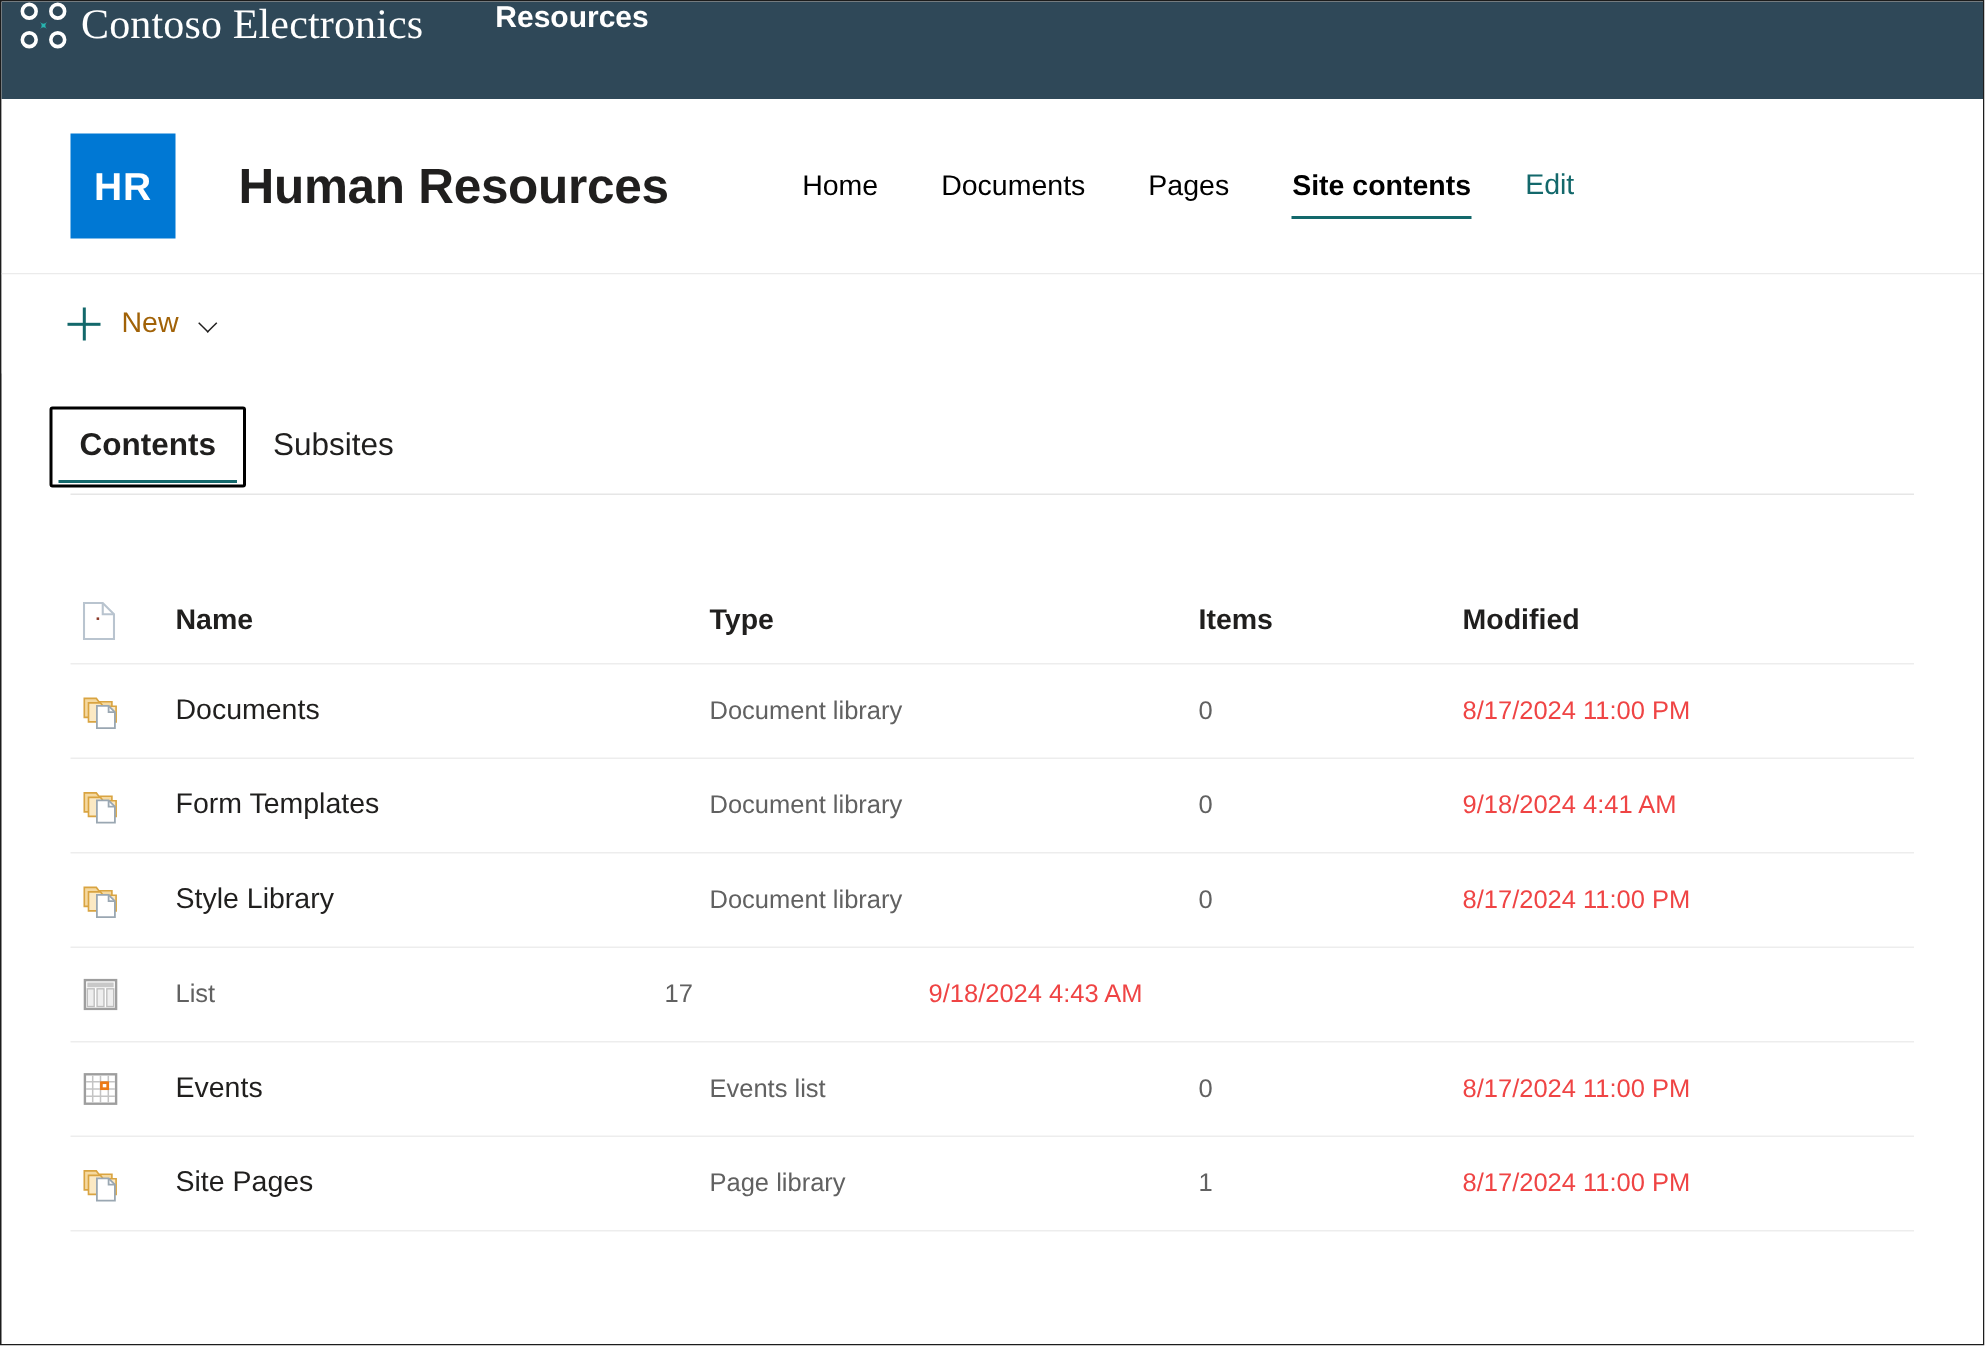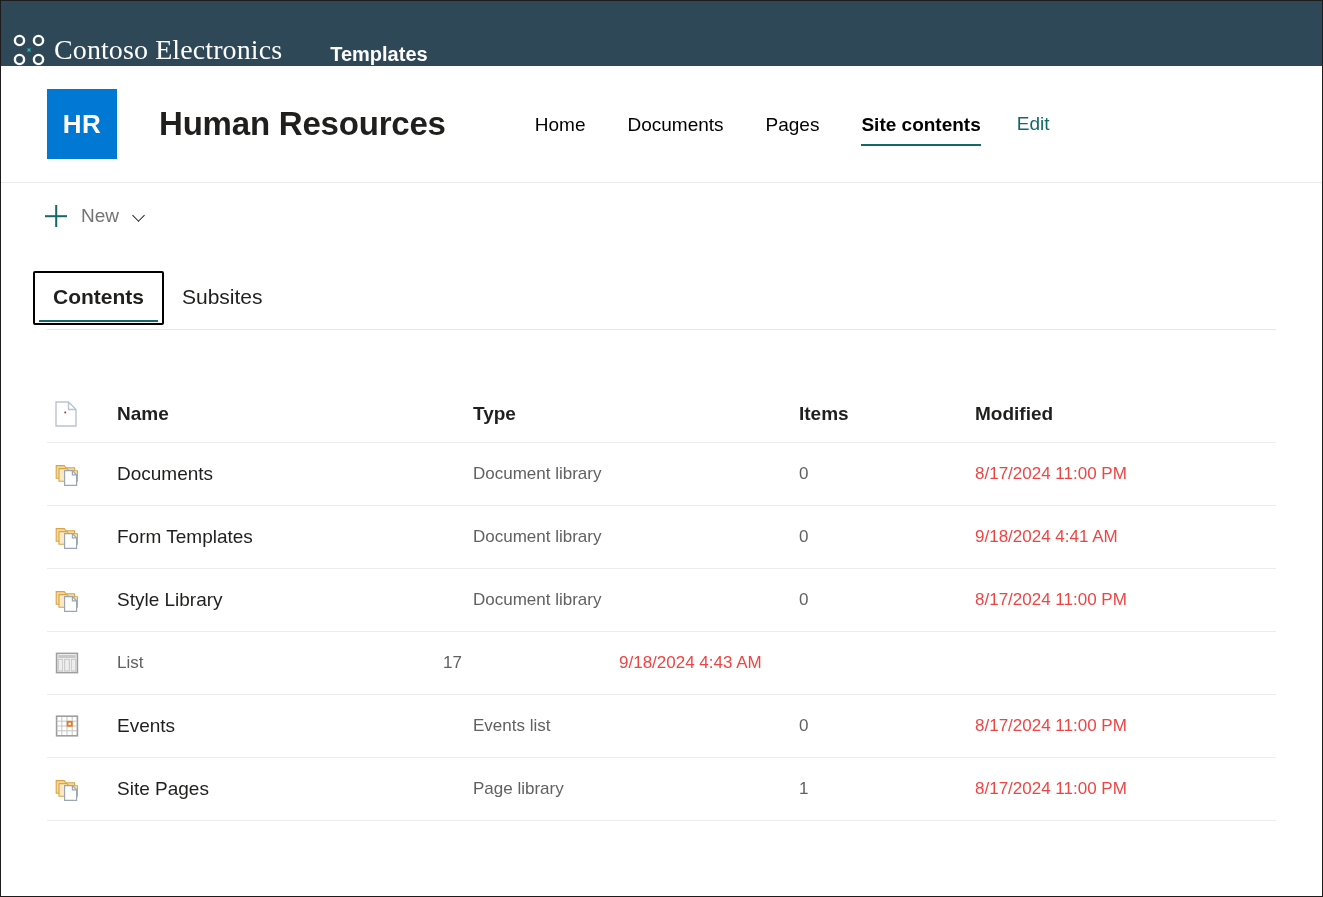--- a/index.html
+++ b/index.html
@@ -19,21 +19,21 @@
     background: #ffffff;
     border: 1px solid #1c1c1c;
     overflow: hidden;
   }
 
   
   .suitebar {
     height: 65px;
     background: #2f4858;
     display: flex;
-    align-items: flex-end;
+    align-items: flex-start;
     padding-left: 12px;
     flex-shrink: 0;
   }
   .brand {
     display: flex;
     align-items: center;
     gap: 9px;
   }
   .brand-logo {
     width: 32px;
@@ -152,21 +152,21 @@
   .plus-icon::before {
     left: 50%; top: 0; width: 1.6px; height: 22px;
     transform: translateX(-50%);
   }
   .plus-icon::after {
     top: 50%; left: 0; height: 1.6px; width: 22px;
     transform: translateY(-50%);
   }
   .new-label {
     font-size: 19px;
-    color: #737373;
+    color: #a16207;
   }
   .chev {
     margin-left: 14px;
     width: 13px;
     height: 13px;
     position: relative;
   }
   .chev::after {
     content: "";
     position: absolute;
@@ -283,21 +283,21 @@
             <circle cx="25.5" cy="6.5" r="4.6"></circle>
             <circle cx="6.5" cy="25.5" r="4.6"></circle>
             <circle cx="25.5" cy="25.5" r="4.6"></circle>
           </g>
           <path d="M9.5 9.5 L13.6 13.6 Q16 16 18.4 13.6 L22.5 9.5 L22.5 9.5 L18.4 13.6 Q16 16 18.4 18.4 L22.5 22.5 L18.4 18.4 Q16 16 13.6 18.4 L9.5 22.5 L13.6 18.4 Q16 16 13.6 13.6 Z" fill="#27b5b0"></path>
           <path d="M16 11.2 L20.8 6.4 L25.6 11.2 L20.8 16 L25.6 20.8 L20.8 25.6 L16 20.8 L11.2 25.6 L6.4 20.8 L11.2 16 L6.4 11.2 L11.2 6.4 Z" fill="#27b5b0" opacity="0"></path>
         </svg>
       </span>
       <span class="brand-name">Contoso Electronics</span>
     </div>
-    <span class="suite-app">Templates</span>
+    <span class="suite-app">Resources</span>
   </div>
 
   <div class="siteheader">
     <div class="site-logo">HR</div>
     <div class="site-title">Human Resources</div>
 
     <nav class="sitenav">
       <span class="nav-item">Home</span>
       <span class="nav-item">Documents</span>
       <span class="nav-item">Pages</span>

